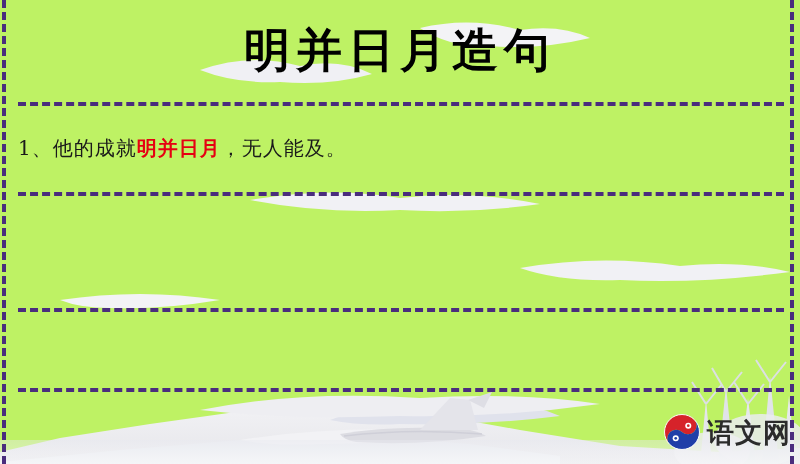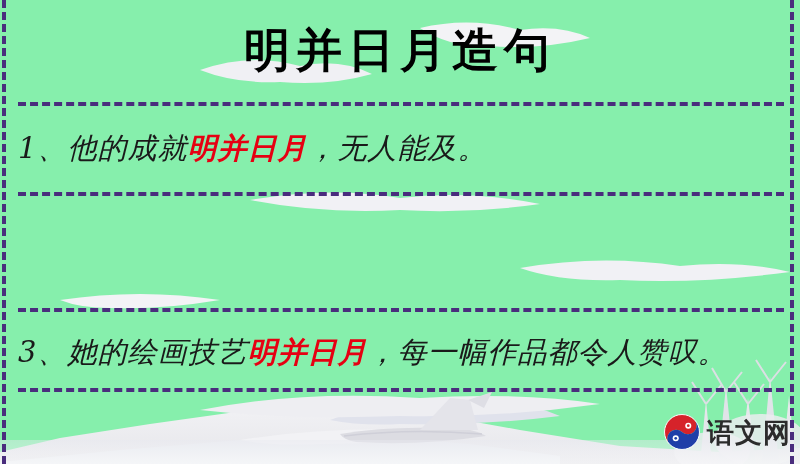--- a/index.html
+++ b/index.html
@@ -9,21 +9,21 @@
     background: #ffffff;
   }
   body {
     font-family: "DejaVu Serif", "Liberation Serif", serif;
   }
 
   .page {
     position: relative;
     width: 800px;
     height: 464px;
-    background: #86efac;
+    background: #bef264;
     overflow: hidden;
     box-sizing: border-box;
   }
 
   
   .bg-art {
     position: absolute;
     left: 0;
     top: 0;
     width: 800px;
@@ -70,26 +70,25 @@
     z-index: 2;
     white-space: nowrap;
   }
 
   
   .sentence {
     position: absolute;
     left: 18px;
     width: 760px;
     font-family: "DejaVu Serif", "Liberation Serif", serif;
-    font-size: 29px;
+    font-size: 20px;
     line-height: 44px;
     color: #1a1a1a;
     letter-spacing: 1px;
     z-index: 2;
-    font-style: italic;
   }
   .sentence .hl {
     color: #e60012;
     font-weight: bold;
   }
 
   
   .logo {
     position: absolute;
     left: 663px;
@@ -175,23 +174,20 @@
 
   <div class="sentence" style="top: 126px;">
     <span>1、</span><span>他的成就</span><span class="hl">明并日月</span><span>，无人能及。</span>
   </div>
 
   <div class="sep" style="top: 192px;"></div>
 
 
   <div class="sep" style="top: 308px;"></div>
 
-  <div class="sentence" style="top: 330px;">
-    <span>3、</span><span>她的绘画技艺</span><span class="hl">明并日月</span><span>，每一幅作品都令人赞叹。</span>
-  </div>
 
   <div class="sep" style="top: 388px;"></div>
 
   <div class="logo">
     <svg class="logo-mark" viewBox="0 0 100 100">
 
       <path d="M50 4 A46 46 0 0 0 17.5 82.5 A23 23 0 0 1 50 50 A23 23 0 0 0 82.5 17.5 A46 46 0 0 0 50 4 Z" fill="#d6232a"></path>
 
       <path d="M50 96 A46 46 0 0 0 82.5 17.5 A23 23 0 0 1 50 50 A23 23 0 0 0 17.5 82.5 A46 46 0 0 0 50 96 Z" fill="#1f3fa8"></path>
 

